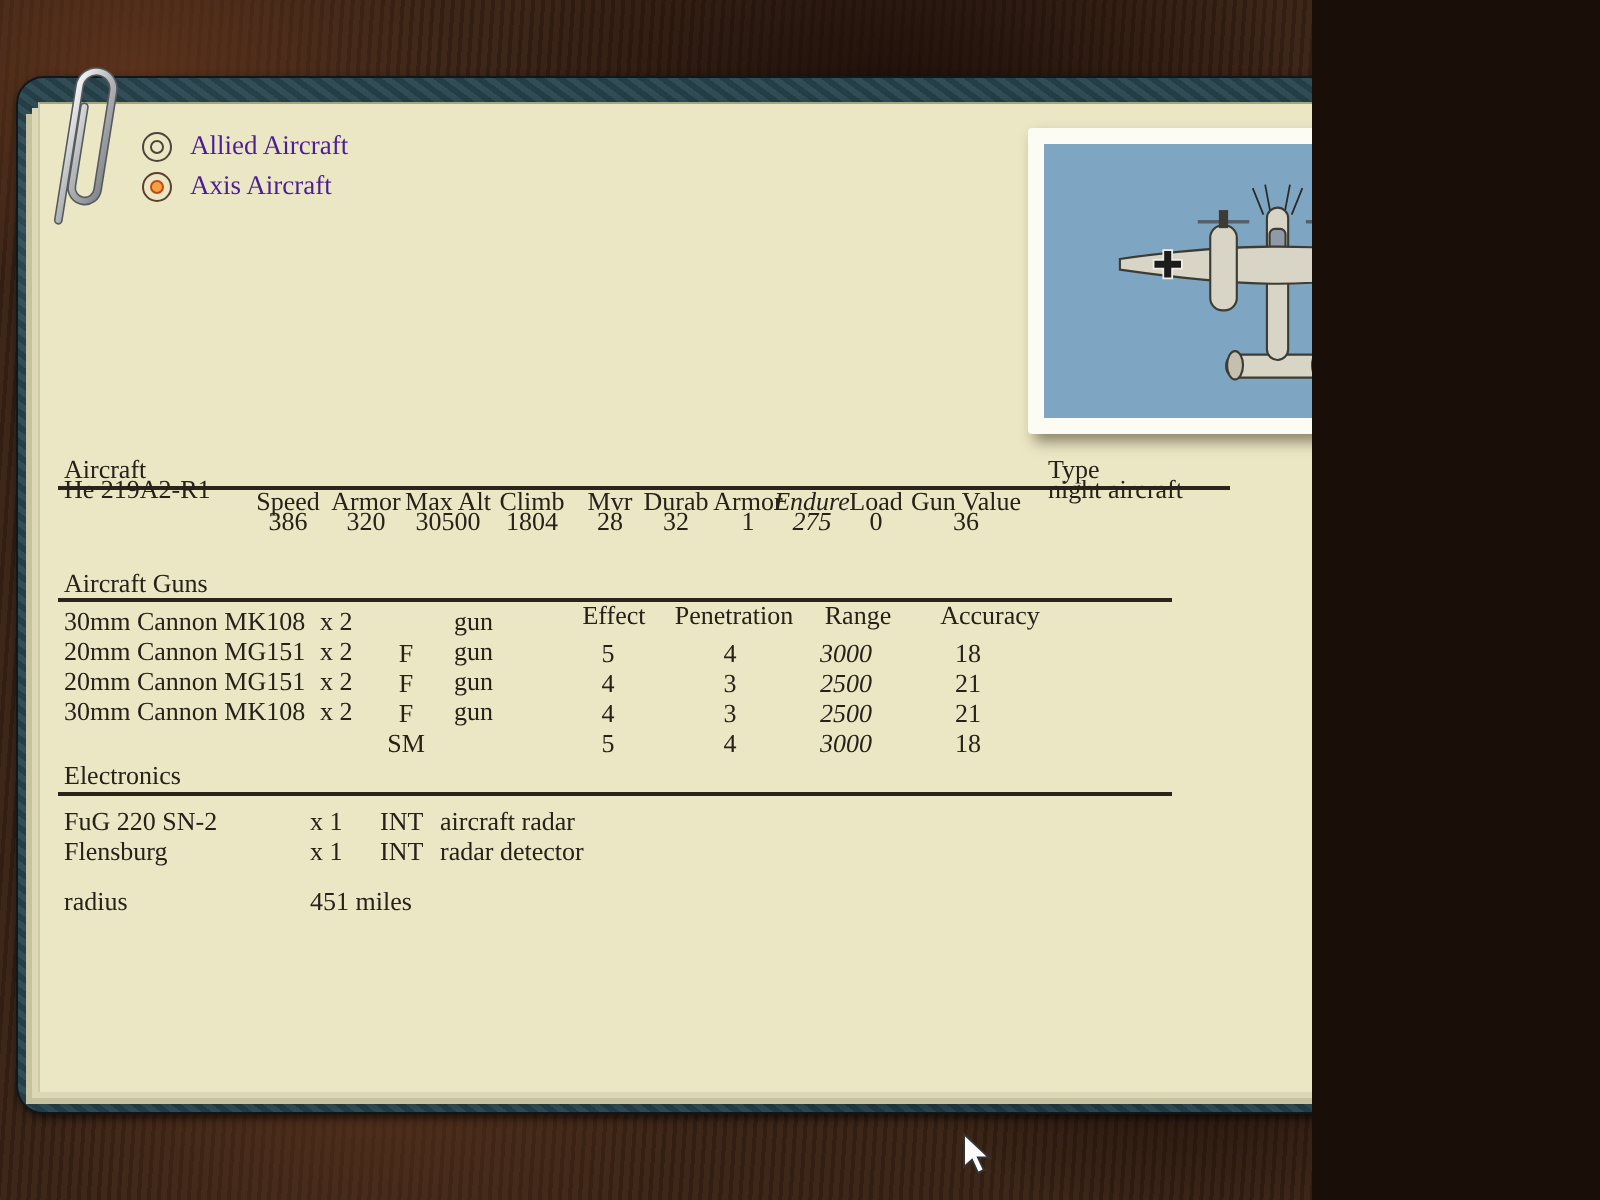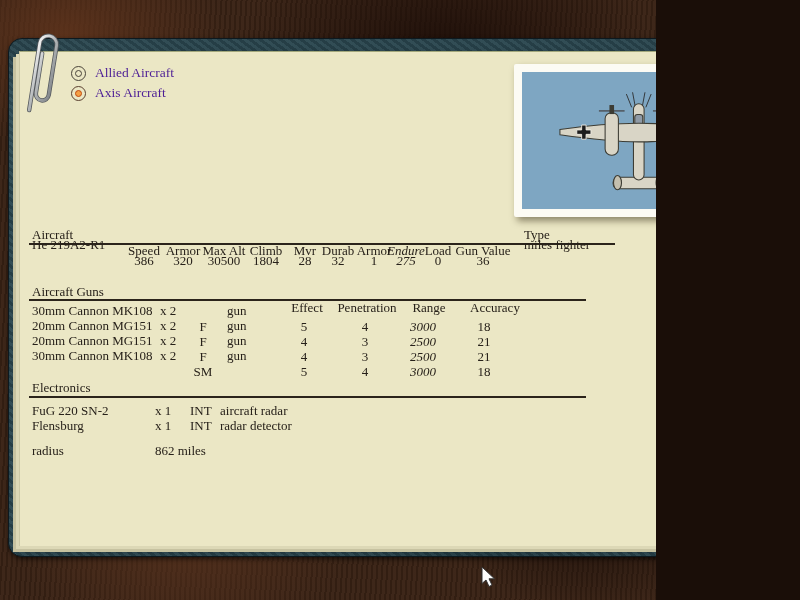--- a/index.html
+++ b/index.html
@@ -147,21 +147,21 @@
           <span class="cell a1 ctr">386</span>
           <span class="cell a2 ctr">320</span>
           <span class="cell a3 ctr">30500</span>
           <span class="cell a4 ctr">1804</span>
           <span class="cell a5 ctr">28</span>
           <span class="cell a6 ctr">32</span>
           <span class="cell a7 ctr">1</span>
           <span class="cell a8 ctr">275</span>
           <span class="cell a9 ctr">0</span>
           <span class="cell a10 ctr">36</span>
-          <span class="cell a11">miles fighter</span>
+          <span class="cell a11">night aircraft</span>
         </div>
       </div>
 
       <div>
         <div class="trow" style="top:233px">
           <span class="cell g0">Aircraft Guns</span>
           <span class="cell ctr" style="left:275px">Effect</span>
           <span class="cell ctr" style="left:335px">Penetration</span>
           <span class="cell ctr" style="left:397px">Range</span>
           <span class="cell ctr" style="left:463px">Accuracy</span>
@@ -219,21 +219,21 @@
           <span class="cell e3">aircraft radar</span>
         </div>
         <div class="trow" style="top:367px">
           <span class="cell e0">Flensburg</span>
           <span class="cell e1">x 1</span>
           <span class="cell e2">INT</span>
           <span class="cell e3">radar detector</span>
         </div>
         <div class="trow" style="top:392px">
           <span class="cell e0">radius</span>
-          <span class="cell e1">862 miles</span>
+          <span class="cell e1">451 miles</span>
         </div>
       </div>
 
     </div>
   </div>
 
   <svg class="clip" width="44" height="92" viewBox="0 0 44 92">
     <defs>
       <linearGradient id="pcg" x1="0" y1="0" x2="1" y2="1">
         <stop offset="0" stop-color="#f4f4f4"></stop>

